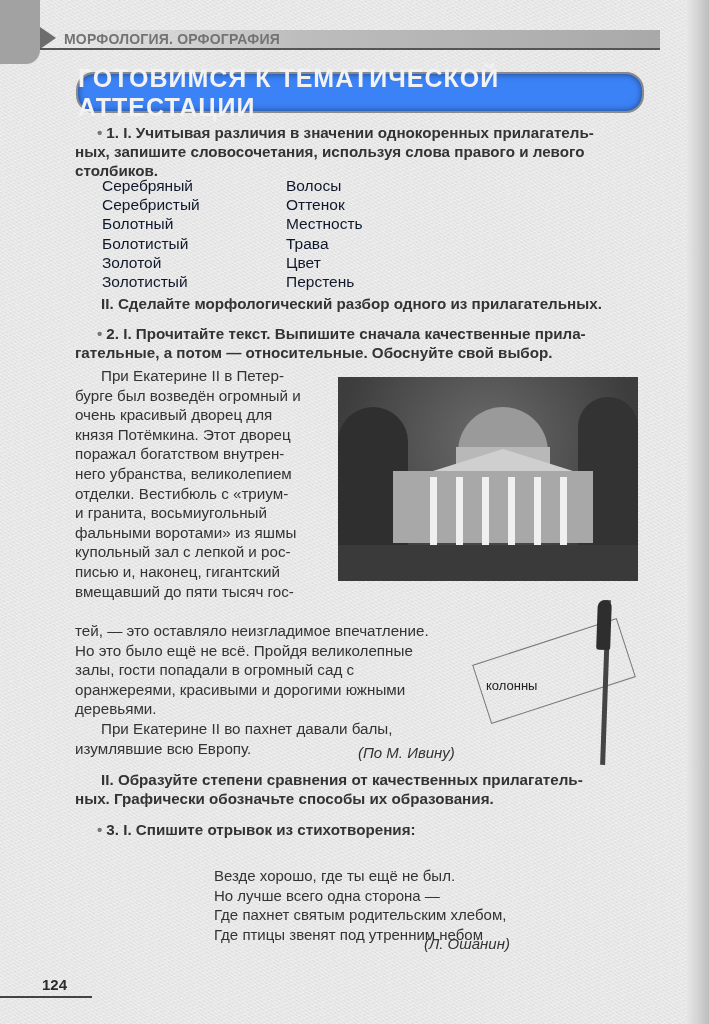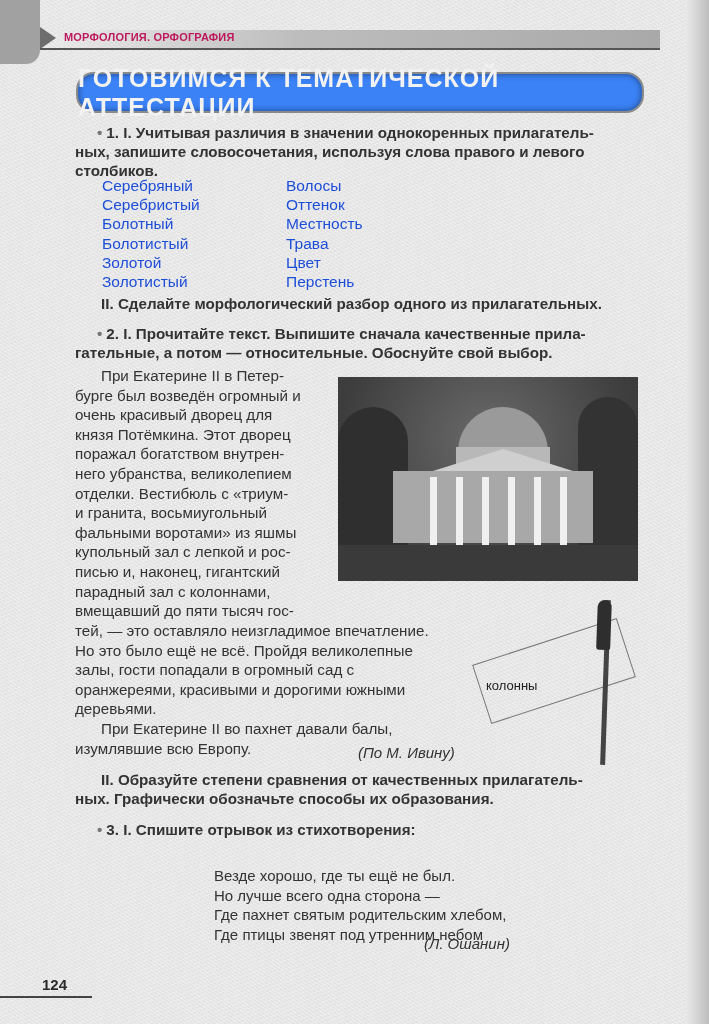--- a/index.html
+++ b/index.html
@@ -15,31 +15,31 @@
   .page-edge { position:absolute; right:0; top:0; width:22px; height:1024px;
     background:linear-gradient(90deg,#e6e6e6,#cfcfcf 60%,#bdbdbd); }
   .left-tab { position:absolute; left:0; top:0; width:40px; height:64px;
     background:#8a8a8a; border-radius:0 0 14px 0; opacity:.75; }
   .left-arrow { position:absolute; left:40px; top:27px; width:0; height:0;
     border-top:11px solid transparent; border-bottom:11px solid transparent;
     border-left:16px solid #6d6d6d; }
   .header-band { position:absolute; left:60px; top:30px; width:600px; height:18px;
     background:linear-gradient(90deg,rgba(255,255,255,0) 0%, #bdbdbd 40%, #a9a9a9 100%); }
   .header-rule { position:absolute; left:40px; top:48px; width:620px; height:2px; background:#555; }
-  .header-title { position:absolute; left:64px; top:31px; font-weight:bold; font-size:11px;
-    letter-spacing:0.2px; color:#be185d; }
+  .header-title { position:absolute; left:64px; top:31px; font-weight:bold; font-size:14px;
+    letter-spacing:0.2px; color:#737373; }
   .banner { position:absolute; left:76px; top:72px; width:564px; height:37px;
     background:#3b82f6; border-radius:18px; border:2px solid #8a8a8a;
     box-shadow: inset 0 0 6px rgba(0,0,0,.5); display:flex; align-items:center; justify-content:center; }
   .banner span { color:#f2f2f2; font-weight:bold; font-size:25px; letter-spacing:1px; }
 
   .task { position:absolute; left:75px; width:590px; font-weight:bold; font-size:15.2px; line-height:19px; color:#333; }
   .task .bullet { color:#777; margin-left:22px; margin-right:4px; }
 
-  .cols { position:absolute; left:102px; top:176px; font-size:15.5px; line-height:19.2px; color:#1d4ed8; }
+  .cols { position:absolute; left:102px; top:176px; font-size:15.5px; line-height:19.2px; color:#0f172a; }
   .cols .row { display:flex; }
   .cols .c1 { width:184px; }
 
   .prose { position:absolute; left:75px; font-size:15.2px; line-height:19.6px; color:#333; text-align:justify; }
   .prose p { margin:0; }
   .first-indent { text-indent:26px; }
 
   .photo { position:absolute; left:338px; top:377px; width:300px; height:204px; background:#4d4d4d;
     overflow:hidden; }
   .sky { position:absolute; left:0; top:0; width:100%; height:100%;
@@ -124,21 +124,20 @@
   <p>бурге был возведён огромный и</p>
   <p>очень красивый дворец для</p>
   <p>князя Потёмкина. Этот дворец</p>
   <p>поражал богатством внутрен-</p>
   <p>него убранства, великолепием</p>
   <p>отделки. Вестибюль с «триум-</p>
   <p>и гранита, восьмиугольный</p>
   <p>фальными воротами» из яшмы</p>
   <p>купольный зал с лепкой и рос-</p>
   <p>писью и, наконец, гигантский</p>
-  <p>парадный зал с колоннами,</p>
   <p>вмещавший до пяти тысяч гос-</p>
 </div>
 
 <div class="prose" style="top:621px; width:386px">
   <p>тей, — это оставляло неизгладимое впечатление.</p>
   <p>Но это было ещё не всё. Пройдя великолепные</p>
   <p>залы, гости попадали в огромный сад с</p>
   <p>оранжереями, красивыми и дорогими южными</p>
   <p>деревьями.</p>
   <p class="first-indent">При Екатерине II во пахнет давали балы,</p>

